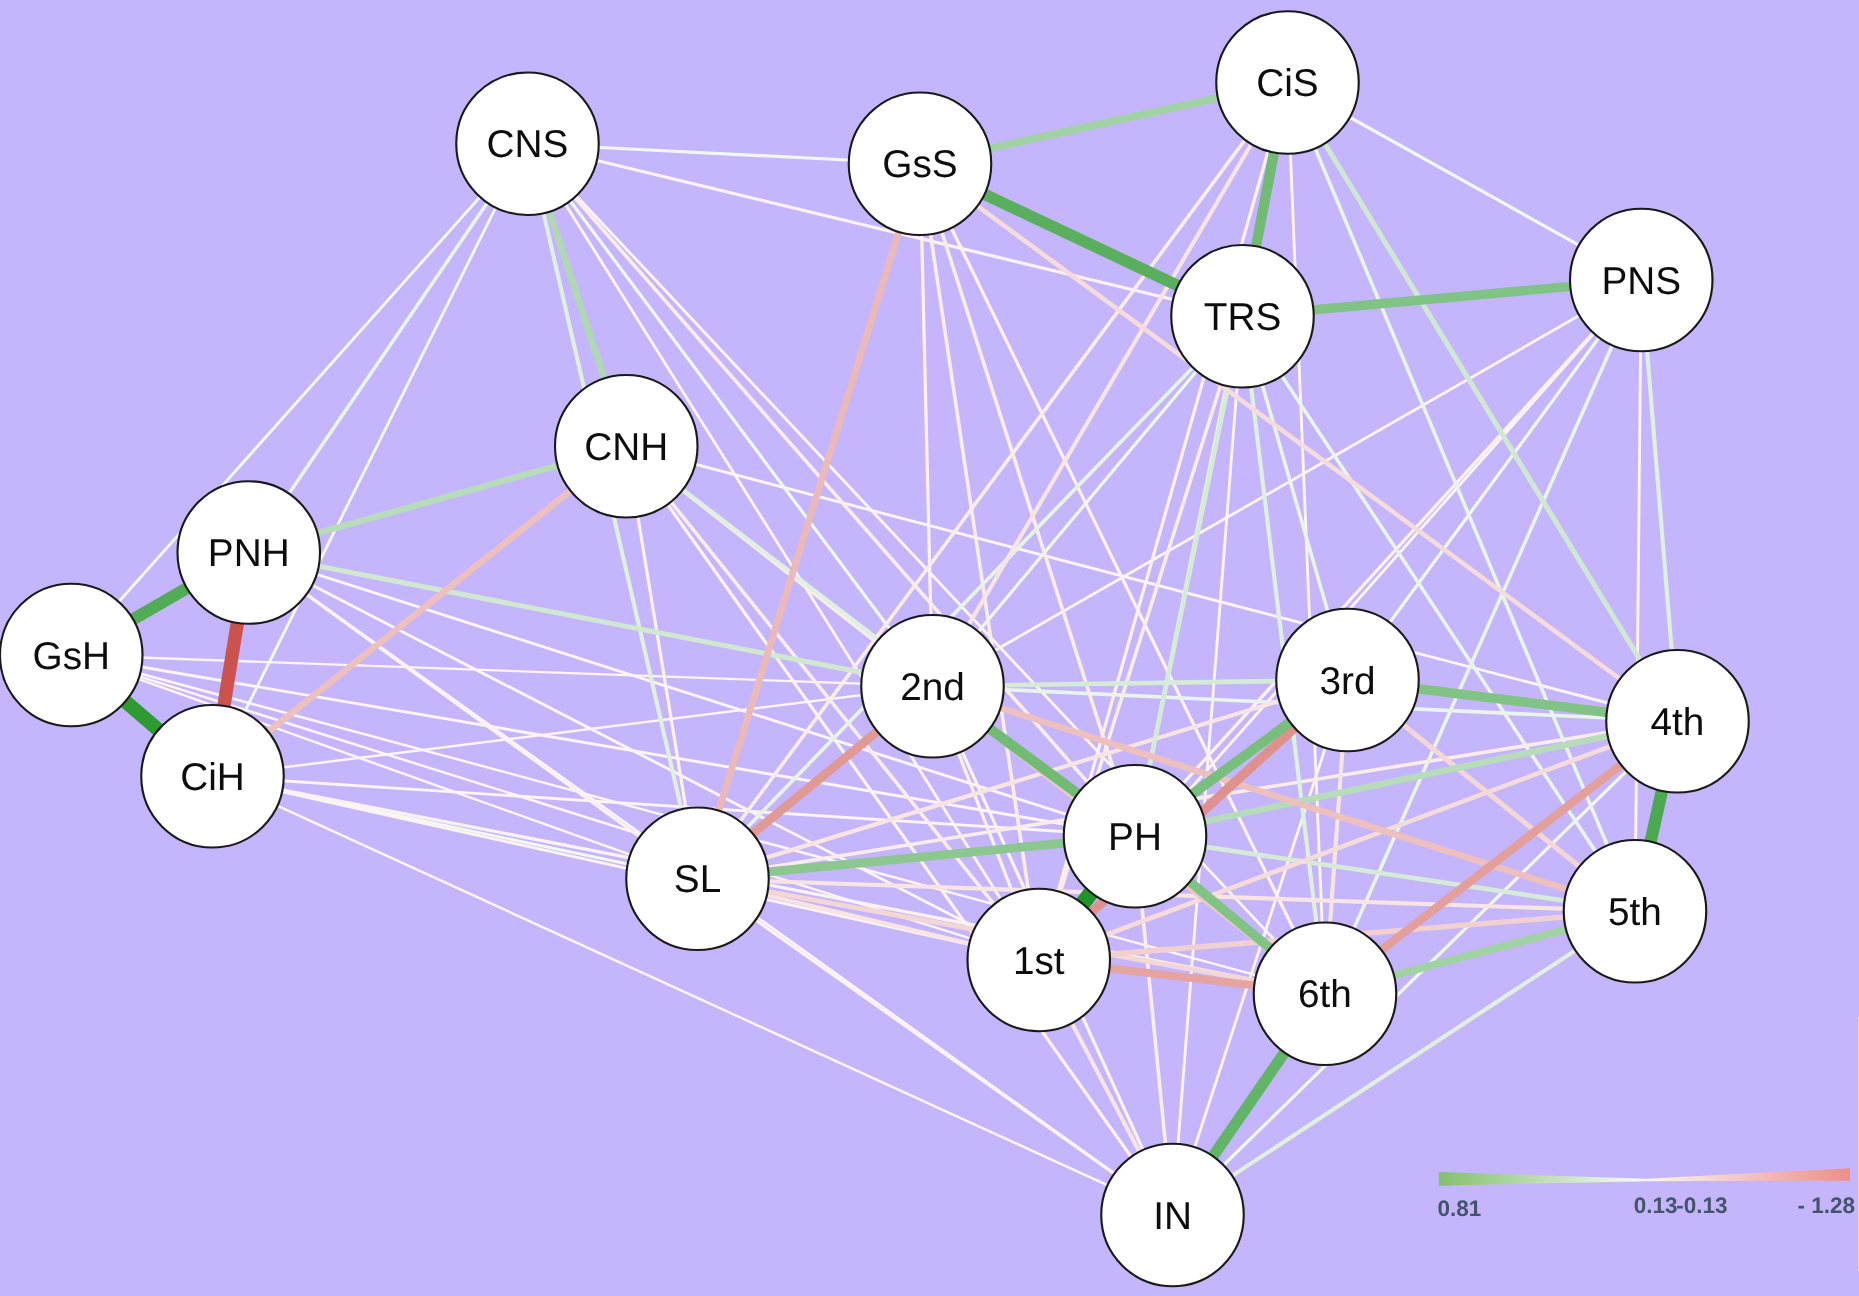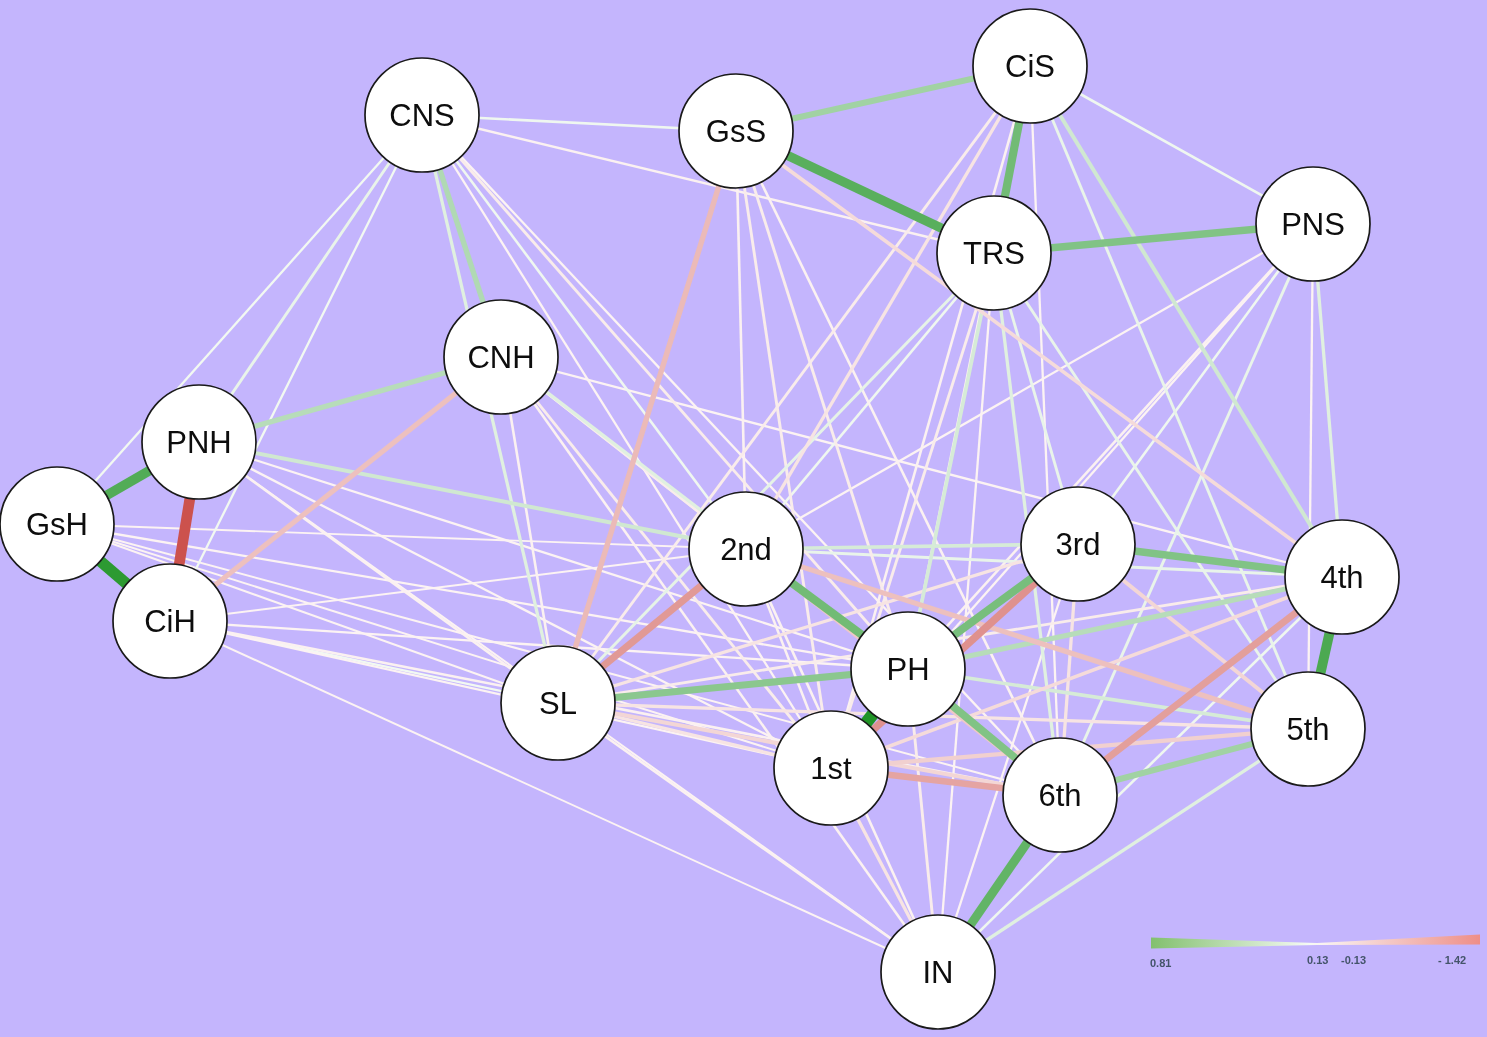--- a/index.html
+++ b/index.html
@@ -21,21 +21,21 @@
     top: 0;
   }
   .node-label {
     font-family: "Liberation Sans", sans-serif;
     fill: #0d0d0d;
     pointer-events: none;
   }
   .legend-label {
     position: absolute;
     font-family: "Liberation Sans", sans-serif;
-    font-size: 11px;
+    font-size: 18px;
     font-weight: 700;
     color: #44546A;
     white-space: nowrap;
   }
   #legend-label-0 { left: 1150px; top: 957px; }
   #legend-label-1 { left: 1267px; top: 954px; margin-left: 40px; }
   #legend-label-2 { left: 1321px; top: 954px; margin-left: 20px; }
   #legend-label-3 { left: 1438px; top: 954px; }
 </style>
 </head>
@@ -235,15 +235,15 @@
           <text x="938" y="972" dy="0.35em" text-anchor="middle" font-size="31" class="node-label">IN</text>
         </g>
       </g>
     <polygon points="1151,937.5 1317,943 1480,934.5 1480,944.5 1317,945 1151,948.5" fill="url(#legend-gradient)"></polygon>
   </svg>
 
   <div>
     <span id="legend-label-0" class="legend-label">0.81</span>
     <span id="legend-label-1" class="legend-label">0.13</span>
     <span id="legend-label-2" class="legend-label">-0.13</span>
-    <span id="legend-label-3" class="legend-label">- 1.42</span>
+    <span id="legend-label-3" class="legend-label">- 1.28</span>
   </div>
 </div>
 
 </body></html>

